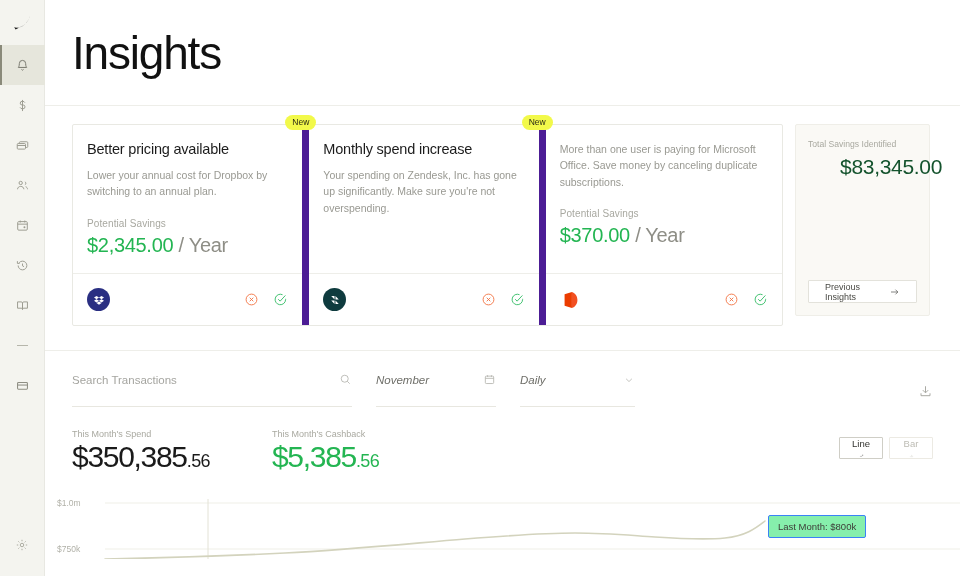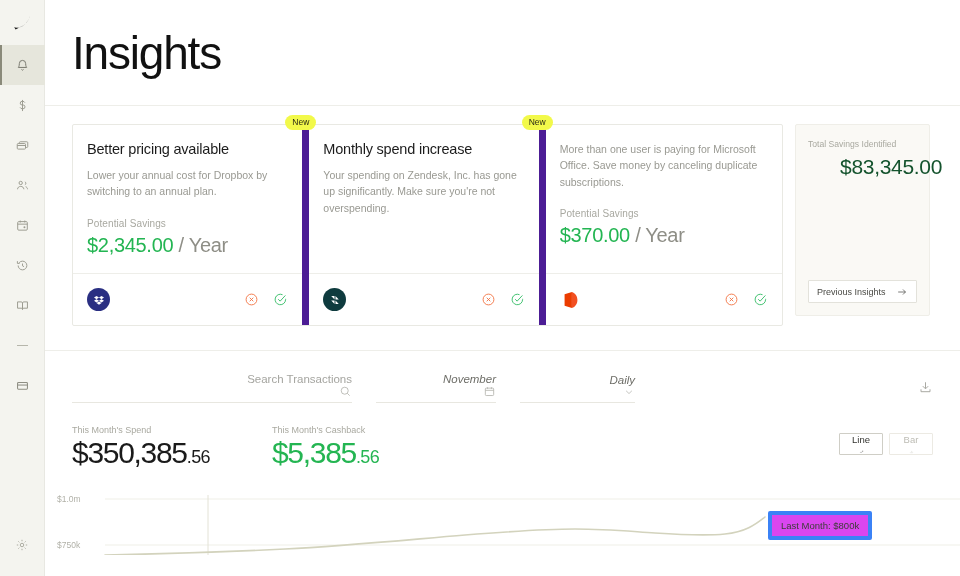--- a/index.html
+++ b/index.html
@@ -130,40 +130,39 @@
     display: flex; flex-direction: column;
   }
   .savings-label { font-size: 8.6px; color: #a9a9a0; }
   .savings-value { font-size: 21px; color: #14532d; margin-top: 6px; letter-spacing: -0.3px; margin-left: 32px; }
   .prev-insights-btn {
     margin-top: auto;
     border: 1px solid #e3e2db;
     background: #fff;
     height: 23px;
     display: flex; align-items: center; justify-content: space-between;
-    padding: 0 8px;
+    padding: 0 16px;
     font-size: 9px; color: #4a4a45;
     cursor: pointer;
     border-radius: 1px;
   }
 
   
   .section-divider { margin-top: 24px; border-top: 1px solid #eeeee9; }
 
   
   .filter-bar {
     padding: 22px 27px 0 27px;
     display: flex; align-items: flex-end; gap: 0;
   }
   .field {
     border-bottom: 1px solid #e8e7e0;
-    padding-bottom: 4px;
-    display: flex; align-items: flex-end; justify-content: space-between;
+    padding-bottom: 20px;
+    display: flex; align-items: center; justify-content: space-between;
     cursor: text;
-    flex-direction: column;
   }
   .field-search { width: 280px; margin-right: 24px; }
   .field-month  { width: 120px; margin-right: 24px; cursor: pointer; }
   .field-freq   { width: 115px; cursor: pointer; }
   .field-text { font-size: 11.5px; color: #a5a5a0; }
   .field-text.valued { color: #6e6e68; font-style: italic; }
   .field-icon { opacity: .85; display:block; }
   .download-btn { margin-left: auto; margin-bottom: 4px; cursor: pointer; }
 
   
@@ -186,22 +185,22 @@
   }
   .toggle-btn.inactive { border-color: #eceae3; color: #bdbcb4; }
 
   
   .chart-region { position: relative; margin-top: 16px; height: 70px; }
   .chart-svg { display: block; }
   .y-tick { font-size: 8.5px; fill: #b1b1a8; font-family: "Liberation Sans", sans-serif; }
   .tooltip-box {
     position: absolute;
     left: 723px; top: 26px;
-    background: #d946ef;
-    border: 4px solid #3b82f6;
+    background: #86efac;
+    border: 1px solid #3b82f6;
     padding: 5px 9px;
     font-size: 9.5px; color: #3d3d38;
     border-radius: 2px;
     white-space: nowrap;
   }
 </style>
 </head>
 <body>
 
 <div class="app">

